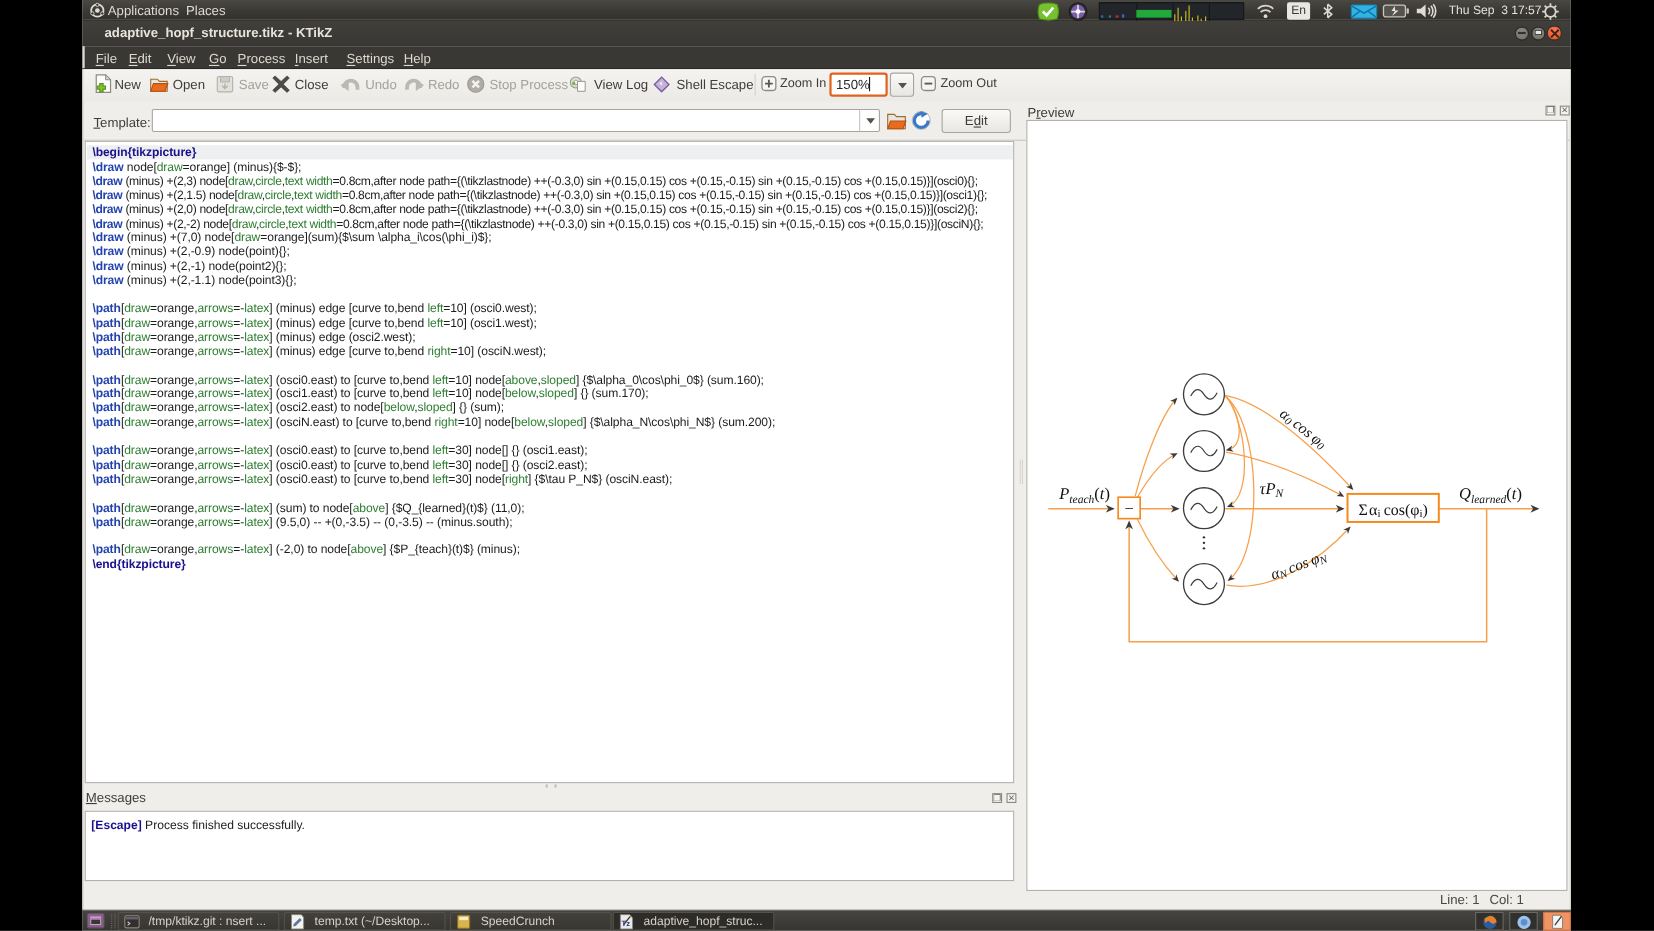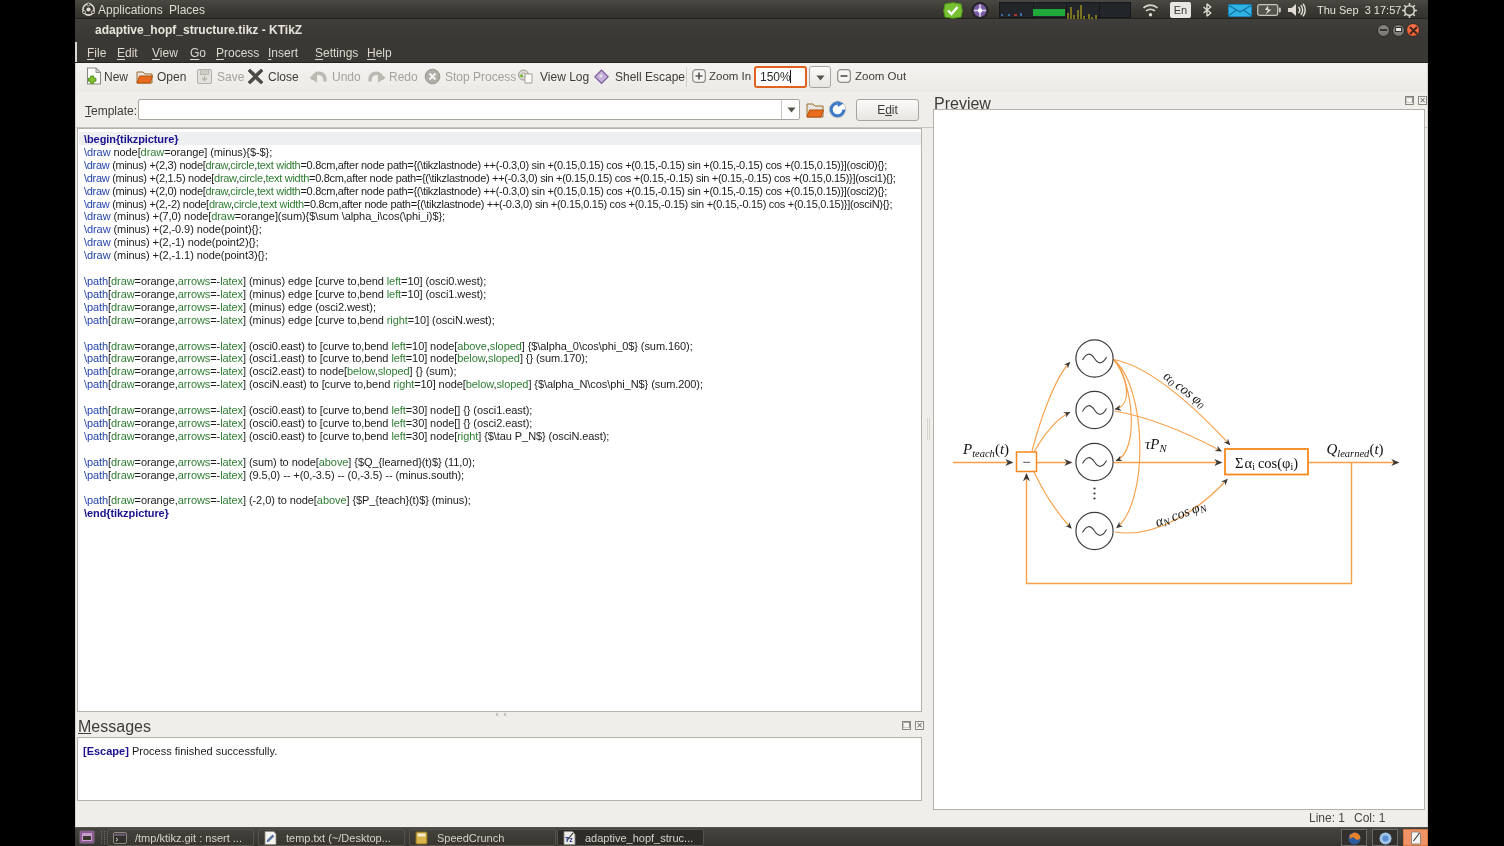--- a/index.html
+++ b/index.html
@@ -16,27 +16,27 @@
 #menubar u{text-decoration-thickness:1px;text-underline-offset:2px}
 
 #winbody{position:absolute;left:0;top:63px;width:1353px;height:764px;background:#efeeea;border-left:1px solid #d6d3cd;border-right:1px solid #d6d3cd}
 
 .tbtxt{position:absolute;top:7px;font-size:12px;color:#3f3c38;white-space:nowrap}
 .tbgray{color:#a5a29c}
 
 #editor{position:absolute;left:1px;top:65px;width:845px;height:584px;background:#fff;border:1px solid #b4b0aa;overflow:hidden}
 #code{position:absolute;left:6px;top:4px;font-size:11px;line-height:12.9px;white-space:pre;color:#1c1c1c;letter-spacing:-0.08px}
 #code .lg{letter-spacing:-0.30px}
-#code .c{color:#2444ad;font-weight:normal}
+#code .c{color:#2444ad;font-weight:bold}
 #code .b{color:#1a118e;font-weight:bold}
 #code .k{color:#2e7d32}
 #hiline{position:absolute;left:1px;top:3px;width:843px;height:13px;background:#edeff1}
 
 #prevframe{position:absolute;left:857px;top:46px;width:492px;height:701px;background:#fff;border:1px solid #b4b0aa}
-.docktitle{position:absolute;font-size:16px;color:#3f3c38}
+.docktitle{position:absolute;font-size:12px;color:#3f3c38}
 .dockico{position:absolute;width:9px;height:9px;border:1px solid #8a8780;background:#f4f3f0;color:#6b6862;font-size:8px;line-height:7px;text-align:center}
 
 #msgs{position:absolute;left:1px;top:674px;width:845px;height:64px;background:#fff;border:1px solid #b4b0aa;font-size:11px;color:#1c1c1c}
 
 #status{position:absolute;left:0px;top:746px;width:1353px;height:18px;font-size:12px;color:#4a4741}
 
 #taskbar{position:absolute;left:0;top:827px;width:1353px;height:19px;background:linear-gradient(#454440,#363531);border-top:1px solid #55534c;color:#d6d2c9;font-size:11px}
 .task{position:absolute;top:1px;height:17px;border:1px solid #54524b;background:linear-gradient(#43413c,#38362f);border-radius:2px}
 .task span{position:absolute;top:2px;left:27px;white-space:nowrap;overflow:hidden}
 svg{position:absolute;overflow:visible}

